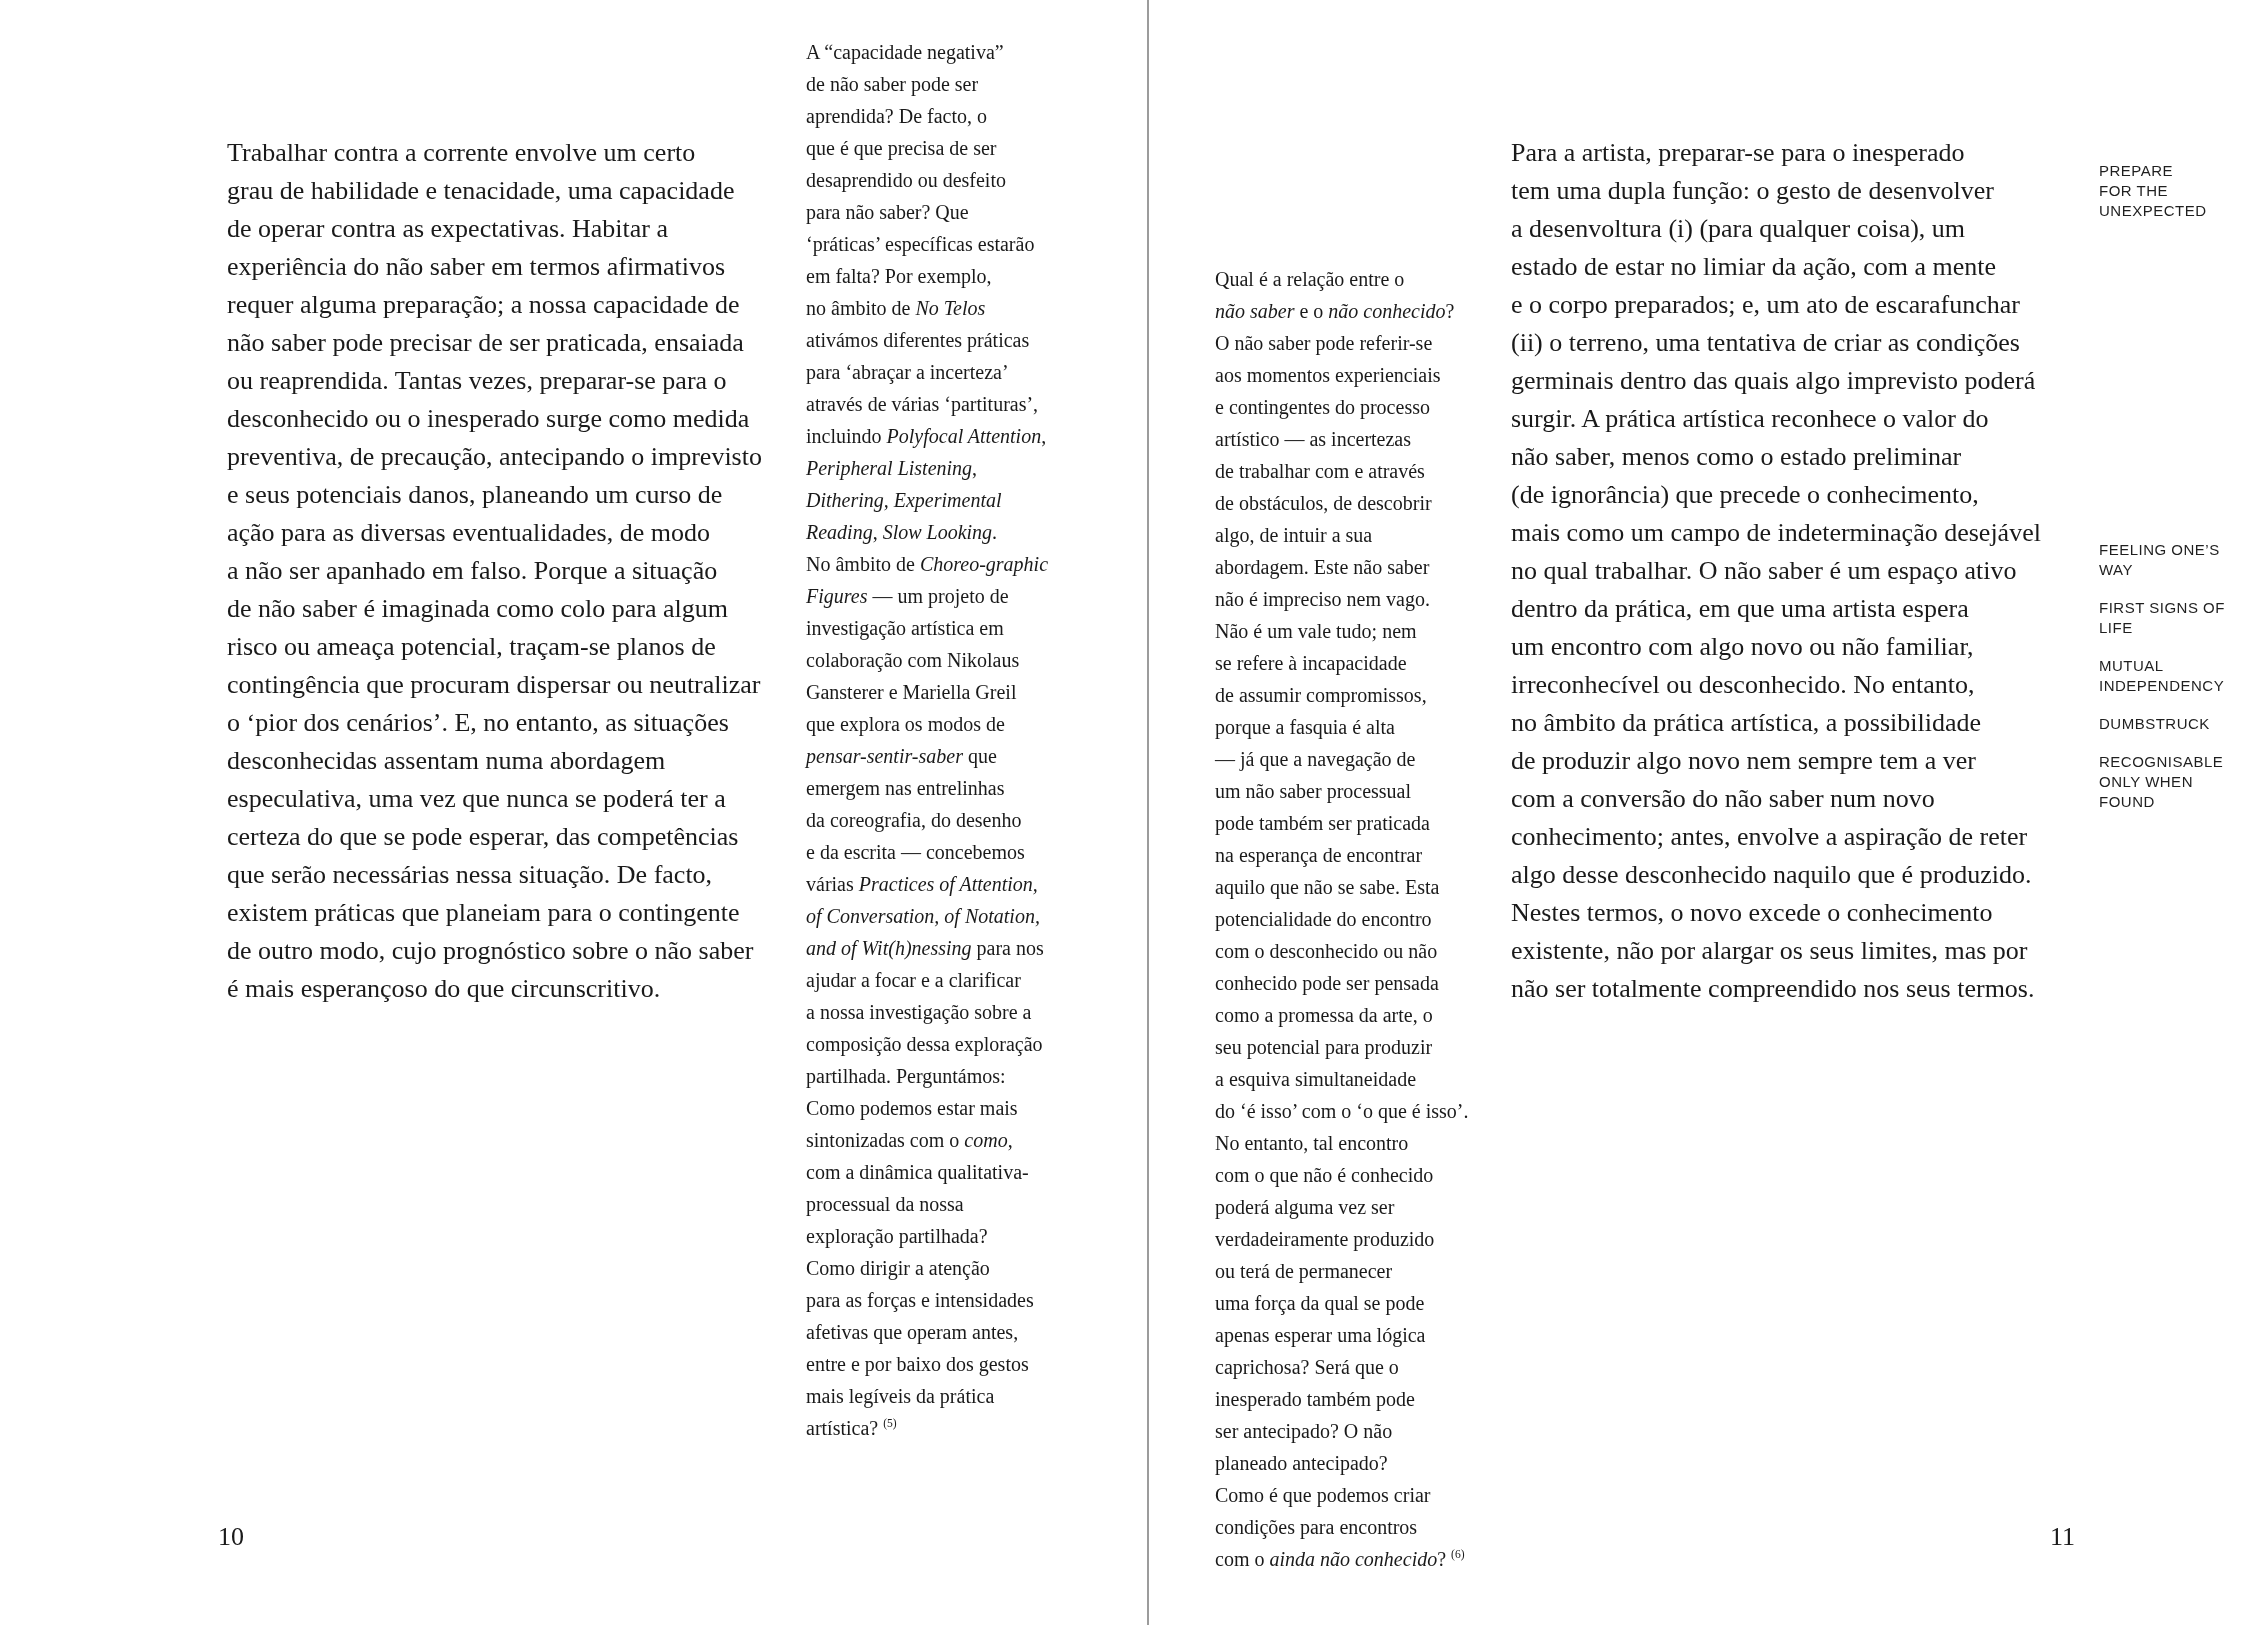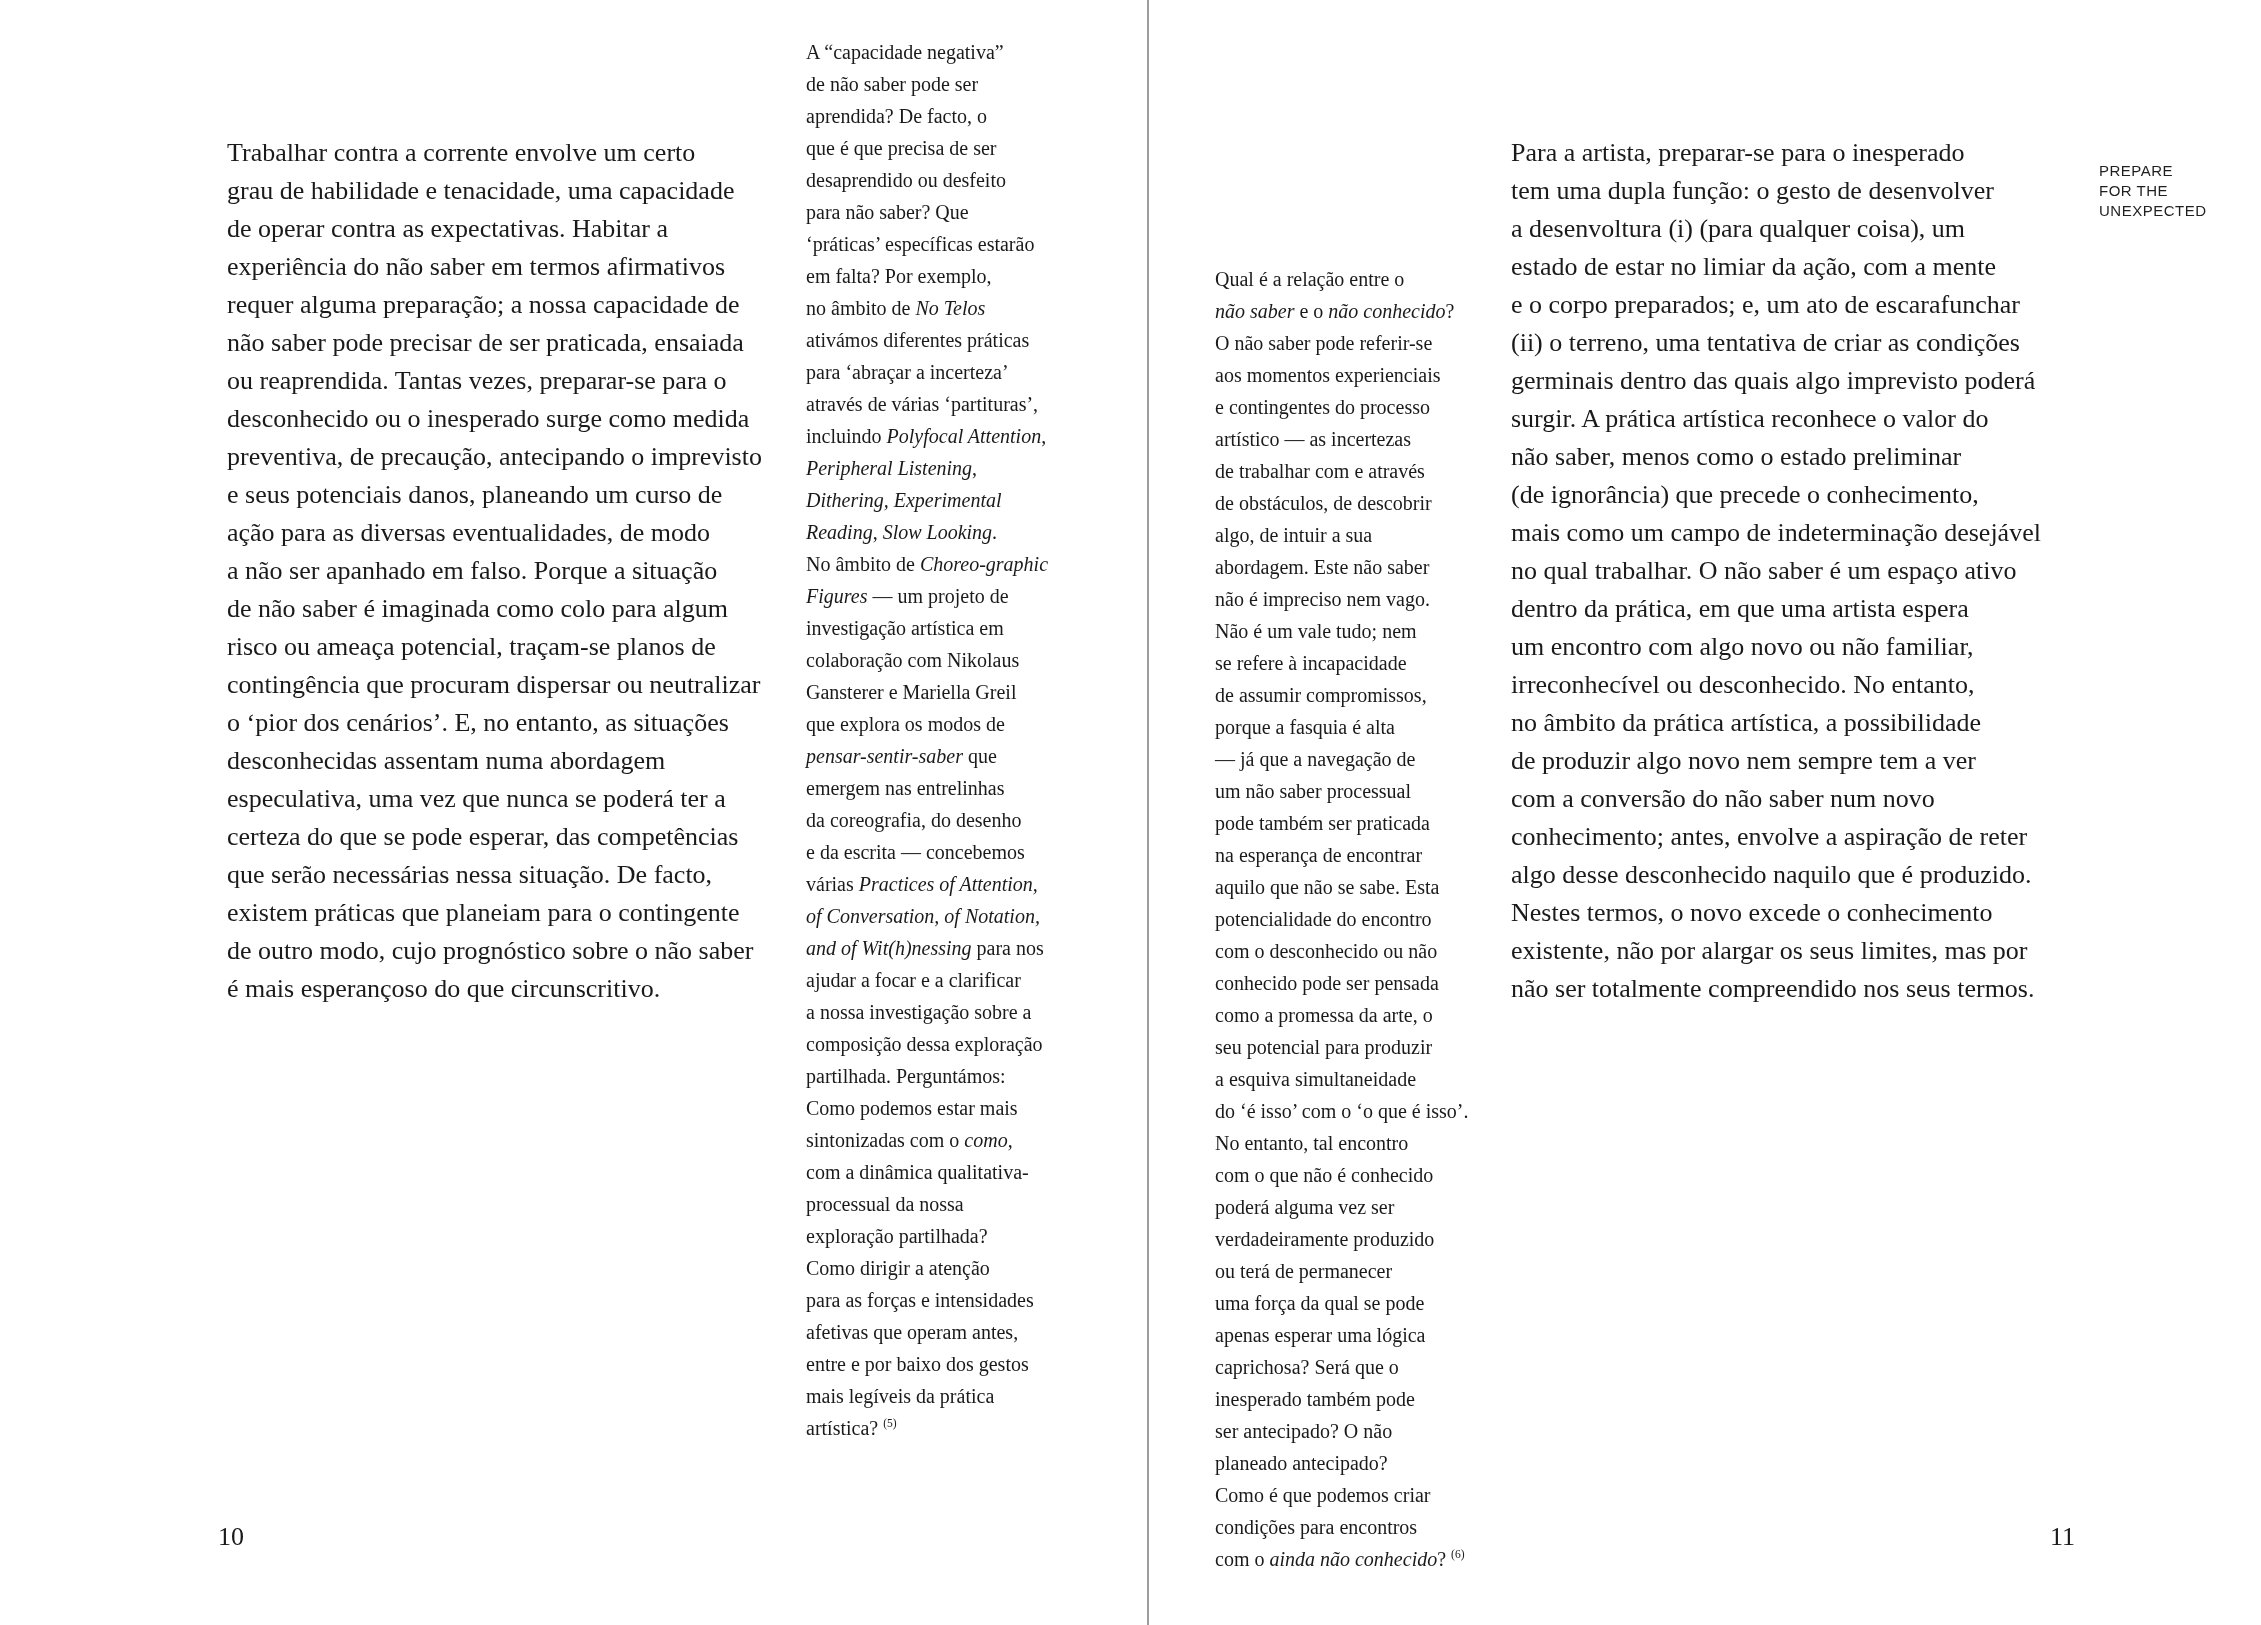--- a/index.html
+++ b/index.html
@@ -215,16 +215,28 @@
 Nestes termos, o novo excede o conhecimento
 existente, não por alargar os seus limites, mas por
 não ser totalmente compreendido nos seus termos.</span></div>
 
   <nav class="sidebar sidebar-right-top">
     <div class="side-item">PREPARE
 FOR THE
 UNEXPECTED</div>
   </nav>
 
+  <nav class="sidebar sidebar-right-group">
+    <div class="side-item">FEELING ONE’S
+WAY</div>
+    <div class="side-item">FIRST SIGNS OF
+LIFE</div>
+    <div class="side-item">MUTUAL
+INDEPENDENCY</div>
+    <div class="side-item">DUMBSTRUCK</div>
+    <div class="side-item">RECOGNISABLE
+ONLY WHEN
+FOUND</div>
+  </nav>
 
   <div class="page-num page-num-right">11</div>
 </section>
 
 
 </body></html>

